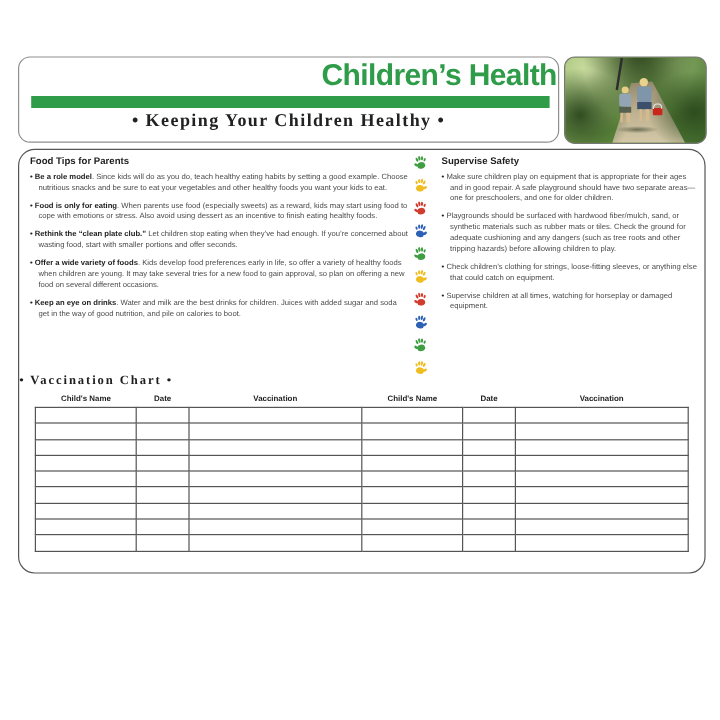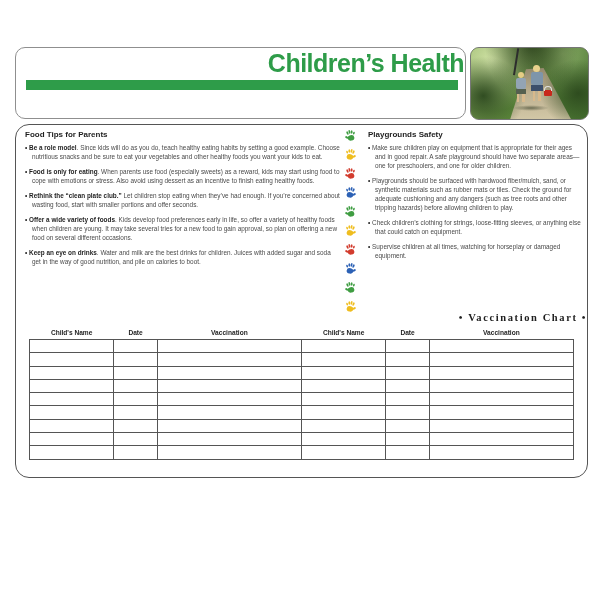--- a/index.html
+++ b/index.html
@@ -76,21 +76,21 @@
   ul.bullets{list-style:none;margin:0;padding:0;font-size:6.4px;line-height:9px;color:#4a4a4a;}
   ul.bullets li{margin-bottom:6px;padding-left:7px;text-indent:-7px;}
   ul.bullets li:before{content:"\2022\00a0";font-weight:bold;color:#222;}
   ul.bullets b{color:#1e1e1e;}
   .handprint-col{position:absolute;left:326px;top:4px;width:16px;
     display:flex;flex-direction:column;gap:6px;align-items:center;}
   .handprint{width:13px;height:13px;line-height:0;}
   .handprint svg{transform:rotate(-12deg);}
   .handprint.flip svg{transform:scaleX(-1) rotate(-12deg);}
   .vacc-title{
-    position:absolute;top:187px;left:0;width:100%;text-align:right;
+    position:absolute;top:187px;left:0;width:100%;text-align:left;
     font-family:"Liberation Serif",serif;font-weight:bold;font-size:10.5px;
     letter-spacing:1.6px;color:#1e1e1e;
   }
   .vacc-table{
     position:absolute;top:204px;left:13px;width:545px;border-collapse:collapse;table-layout:fixed;
   }
   .vacc-table th{
     border:none;font-size:6.6px;font-weight:bold;color:#1e1e1e;
     padding:0 0 3px 0;text-align:center;
   }
@@ -104,20 +104,21 @@
   .vacc-table th:nth-child(6),.vacc-table td:nth-child(6){width:26.5%;}
 </style>
 </head>
 <body>
 
 <div>
 
   <div class="header-box">
     <div class="brand-title">Children’s Health</div>
     <div class="green-bar"></div>
+    <div class="tagline">• Keeping Your Children Healthy •</div>
   </div>
 
   <div class="photo">
     <div class="ph-base"></div>
     <div class="ph-light"></div>
     <div class="ph-canopy"></div>
     <div class="ph-path"></div>
     <div class="ph-bush-l"></div>
     <div class="ph-bush-r"></div>
     <div class="ph-shadow"></div>
@@ -253,21 +254,21 @@
               <ellipse cx="4.5" cy="14" rx="2" ry="3.2" transform="rotate(-45 4.5 14)"></ellipse>
               <ellipse cx="7.5" cy="6.5" rx="1.7" ry="3.4" transform="rotate(-14 7.5 6.5)"></ellipse>
               <ellipse cx="11.5" cy="5" rx="1.7" ry="3.6"></ellipse>
               <ellipse cx="15.5" cy="6" rx="1.7" ry="3.3" transform="rotate(12 15.5 6)"></ellipse>
               <ellipse cx="19" cy="9" rx="1.5" ry="2.7" transform="rotate(32 19 9)"></ellipse>
             </g>
           </svg></div>
       </div>
 
     <div class="col-right">
-      <h3 class="section-heading">Playgrounds Safety</h3>
+      <h3 class="section-heading">Supervise Safety</h3>
       <ul class="bullets">
           <li>Make sure children play on equipment that is appropriate for their ages and in good repair. A safe playground should have two separate areas—one for preschoolers, and one for older children.</li>
           <li>Playgrounds should be surfaced with hardwood fiber/mulch, sand, or synthetic materials such as rubber mats or tiles. Check the ground for adequate cushioning and any dangers (such as tree roots and other tripping hazards) before allowing children to play.</li>
           <li>Check children’s clothing for strings, loose-fitting sleeves, or anything else that could catch on equipment.</li>
           <li>Supervise children at all times, watching for horseplay or damaged equipment.</li>
         </ul>
     </div>
 
     <div class="vacc-title">• Vaccination Chart •</div>
 

